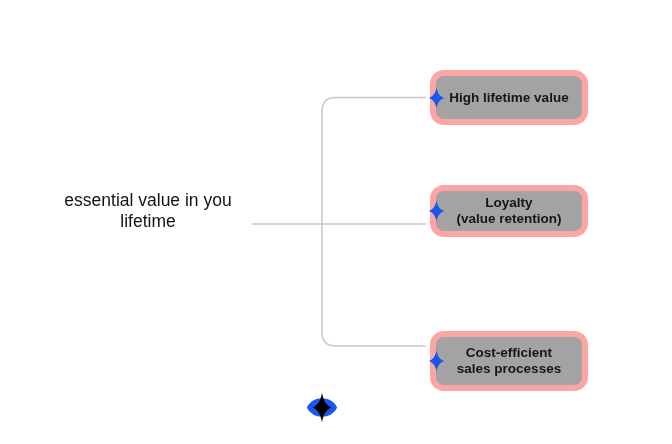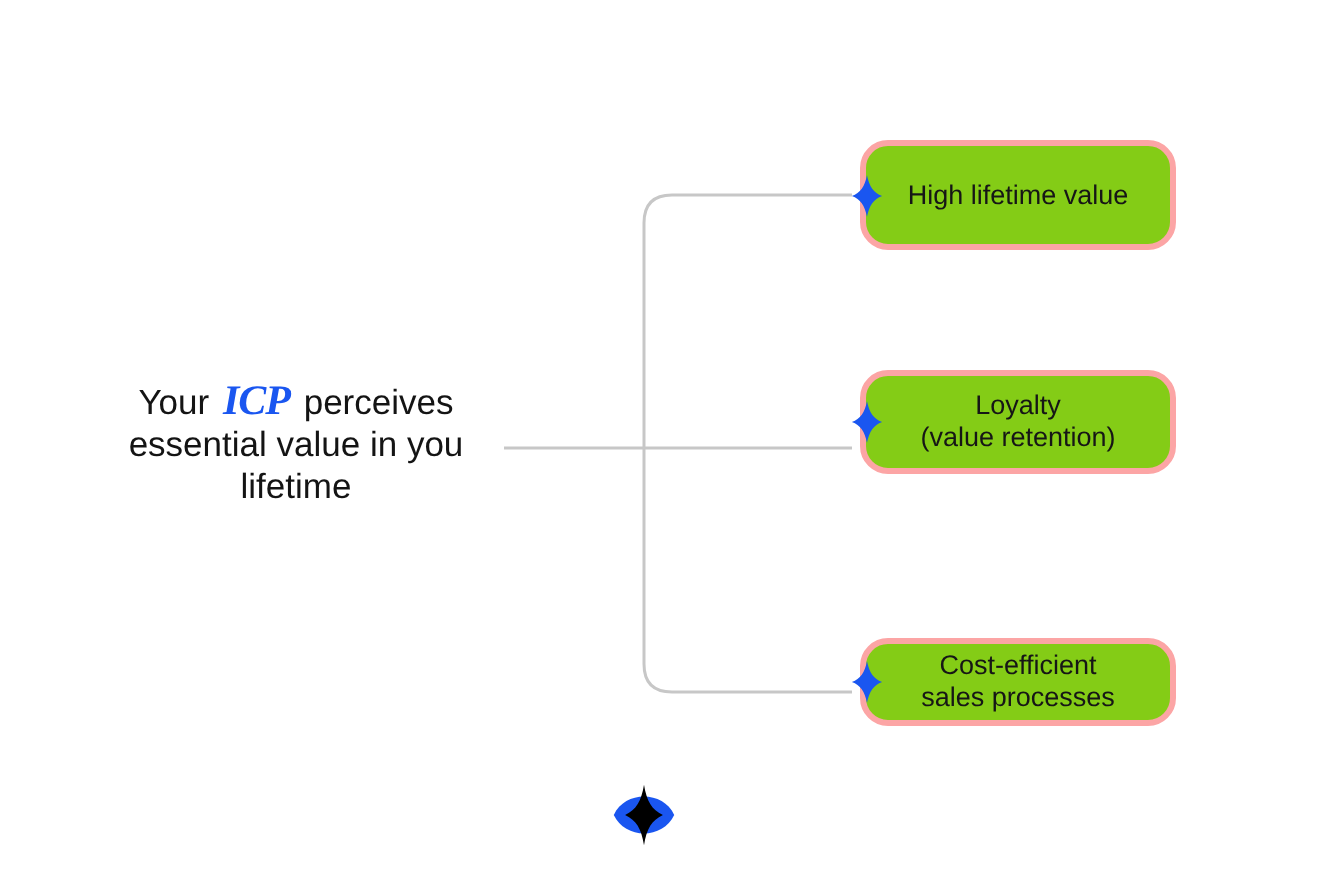--- a/index.html
+++ b/index.html
@@ -43,35 +43,36 @@
     font-size: 21px;
     color: #1a56f0;
     letter-spacing: -0.5px;
     padding: 0 2px;
   }
   .node {
     position: absolute;
     left: 430px;
     width: 158px;
     box-sizing: border-box;
-    background: #84cc16;
-    border: 3px solid #fca5a5;
+    background: #a3a3a3;
+    border: 6px solid #fca5a5;
     border-radius: 14px;
     display: flex;
     flex-direction: column;
     align-items: center;
     justify-content: center;
     text-align: center;
     font-size: 13.5px;
     line-height: 16px;
     color: #161616;
+    font-weight: bold;
   }
   .node1 { top: 70px;  height: 55px; }
   .node2 { top: 185px; height: 52px; }
-  .node3 { top: 319px; height: 44px; text-align: right; }
+  .node3 { top: 331px; height: 60px; text-align: right; }
   .marker {
     position: absolute;
     left: -8.5px;
     top: 50%;
     transform: translateY(-50%);
     width: 17px;
     height: 23px;
   }
   .marker path { fill: #1a56f0; }
   .logo {
@@ -87,21 +88,20 @@
 <body>
 
 <div class="canvas">
 
   <svg class="connectors" viewBox="0 0 672 444">
     <path class="conn" d="M252 224 H426"></path>
     <path class="conn" d="M426 97.5 H336 Q322 97.5 322 111.5 V332 Q322 346 336 346 H426"></path>
   </svg>
 
   <div class="source">
-    <span class="l"><span>Your </span><em class="icp">ICP</em><span> perceives</span></span>
     <span class="l">essential value in you</span>
     <span class="l">lifetime</span>
   </div>
 
   <div class="node node1">
     <svg class="marker" viewBox="-9 -12 18 24">
       <path d="M0 -11 C1.2 -5 3.5 -1.6 8 0 C3.5 1.6 1.2 5 0 11 C-1.2 5 -3.5 1.6 -8 0 C-3.5 -1.6 -1.2 -5 0 -11 Z"></path>
     </svg>
     <div>High lifetime value</div>
   </div>

